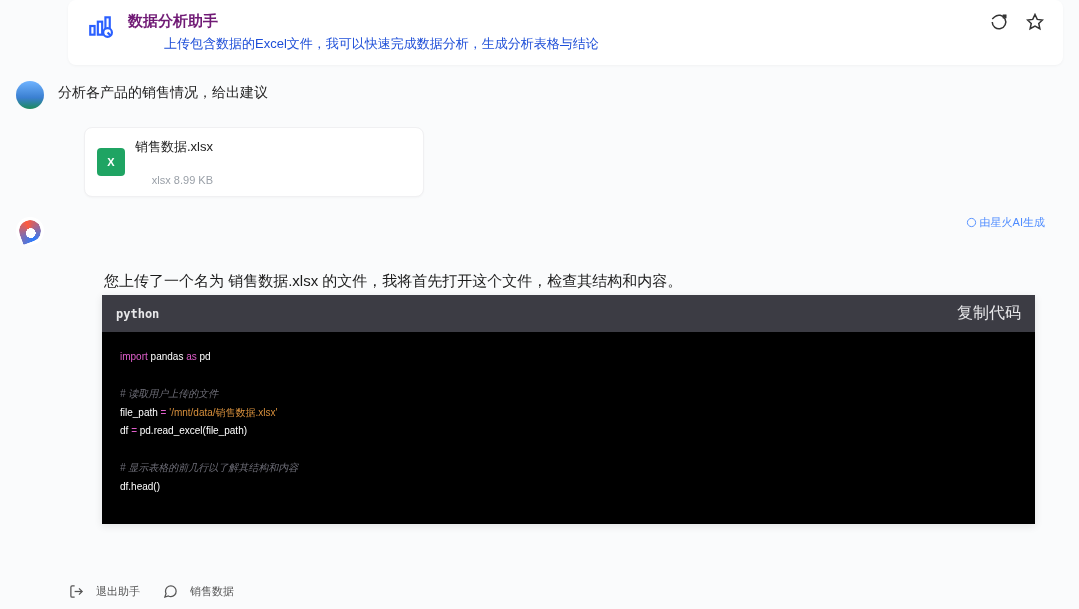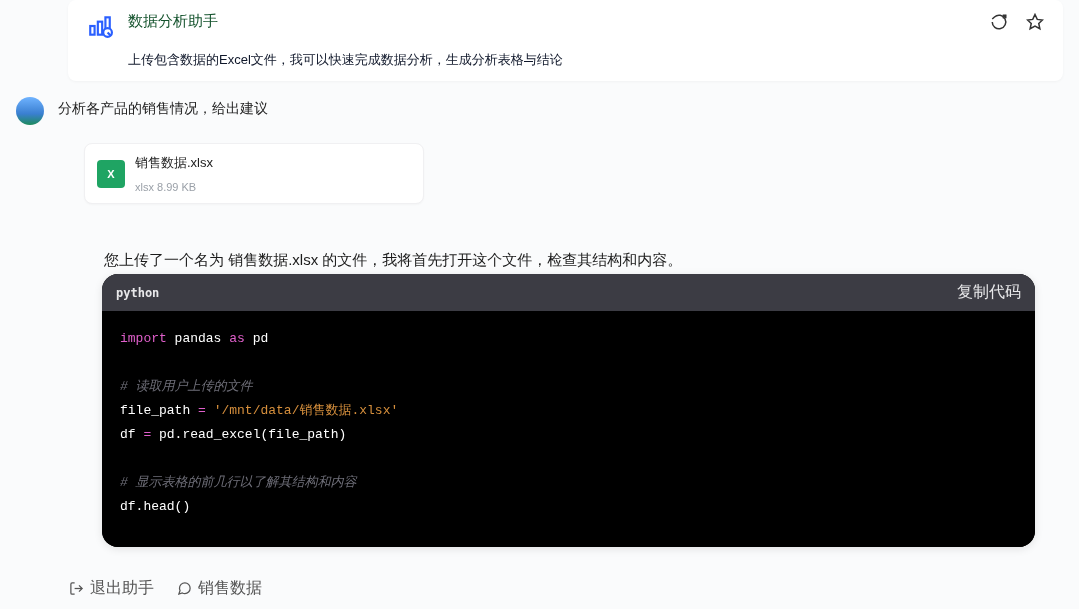--- a/index.html
+++ b/index.html
@@ -22,22 +22,22 @@
   gap: 14px;
   box-shadow: 0 1px 3px rgba(0,0,0,0.04);
 }
 .app-icon {
   width: 28px; height: 28px;
   display: flex; align-items: center; justify-content: center;
   flex-shrink: 0;
   color: #3b6eff;
 }
 .header-texts { flex: 1; }
-.app-title { color: #14532d; font-size: 15px; font-weight: 400; margin-bottom: 20px; }
-.app-desc { color: #0f172a; font-size: 13px; }
+.app-title { color: #701a75; font-size: 15px; font-weight: 700; margin-bottom: 4px; }
+.app-desc { color: #1d4ed8; font-size: 13px; margin-left: 36px; }
 .header-actions { display: flex; gap: 16px; align-items: center; color: #333; }
 .icon-btn { width: 20px; height: 20px; display: flex; align-items: center; justify-content: center; cursor: pointer; }
 
 .chat-area { padding: 16px 16px 0 16px; }
 
 .msg-row { display: flex; align-items: flex-start; gap: 14px; margin-bottom: 10px; }
 .avatar {
   width: 28px; height: 28px; border-radius: 50%;
   flex-shrink: 0; display:flex; align-items:center; justify-content:center;
 }
@@ -65,69 +65,69 @@
   min-width: 340px;
   box-shadow: 0 1px 2px rgba(0,0,0,0.03);
 }
 .file-icon {
   width: 28px; height: 28px; background: #1fa463; border-radius: 4px;
   color: #fff; font-size: 11px; font-weight: 700;
   display:flex; align-items:center; justify-content:center;
 }
 .file-meta { display:flex; flex-direction:column; }
 .file-name { font-size: 13px; color: #222; font-weight: 500; }
-.file-sub { font-size: 11px; color: #9aa0a8; margin-top:9px; }
+.file-sub { font-size: 11px; color: #9aa0a8; margin-top:18px;text-align:right; }
 
 .ai-block { margin-left: 58px; position: relative; }
 .gen-badge {
   position: absolute; right: 18px; top: -2px;
   font-size: 11px; color: #4d8bff;
   display: flex; align-items: center; gap: 3px;
 }
 .ai-text { color: #1b1b1b; font-size: 15px; margin: 24px 30px 2px 30px; line-height: 1.6; }
 .fn { color: #1b1b1b; }
 
 .code-card {
   margin: 0 28px 10px 28px;
-  border-radius: 16px;
+  border-radius: 0;
   overflow: hidden;
   background: #000;
   box-shadow: 0 2px 8px rgba(0,0,0,0.1);
 }
 .code-header {
   background: #3c3c44;
   color: #e8e8ea;
   font-size: 12px;
   padding: 8px 14px;
   display: flex; justify-content: space-between; align-items: center;
 }
 .code-lang { font-family: Menlo, Consolas, monospace; font-weight:700; }
 .copy-btn { cursor: pointer; font-size: 16px; }
 .code-body {
   background: #000;
   color: #fff;
-  font-family: Liberation Mono, monospace;
-  font-size: 13px;
+  font-family: Liberation Sans, sans-serif;
+  font-size: 10px;
   padding: 16px 18px 28px 18px;
   line-height: 1.85;
   white-space: pre;
 }
 .kw { color: #e05fcb; }
 .ident { color: #fff; }
 .op { color: #e05fcb; }
 .str { color: #d68f3c; }
 .cmt { color: #6e6e78; font-style: italic; }
 
 .footer {
   position: absolute; bottom: 10px; left: 68px;
   display: flex; gap: 22px; align-items:center;
 }
 .footer-btn {
-  display: flex; align-items:center; gap:6px;
-  color: #555; font-size: 16px; cursor: pointer;
+  display: flex; align-items:center; gap:12px;
+  color: #555; font-size: 11px; cursor: pointer;
 }
 .footer-ico { width:16px; height:16px; display:flex; align-items:center; justify-content:center; }
 </style>
 </head>
 <body>
 
 <div class="header-card">
   <div class="app-icon">
     <svg width="26" height="26" viewBox="0 0 24 24" fill="none" stroke="#2a5fff" stroke-width="2">
         <rect x="3" y="12" width="4" height="8"></rect>
@@ -166,20 +166,35 @@
   </div>
 
   <div class="attachment">
     <div class="file-icon">X</div>
     <div class="file-meta">
       <span class="file-name">销售数据.xlsx</span>
       <span class="file-sub"><span>xlsx</span> <span>8.99 KB</span></span>
     </div>
   </div>
 
+  <div class="msg-row" style="margin-bottom:0">
+    <div class="avatar ai-avatar">
+      <div class="ai-flame"></div>
+    </div>
+    <div style="flex:1;position:relative">
+      <div class="ai-block">
+        <div class="gen-badge">
+          <svg width="11" height="11" viewBox="0 0 24 24" fill="none" stroke="#4d8bff" stroke-width="2">
+              <circle cx="12" cy="12" r="9"></circle>
+            </svg>
+          <span>由星火AI生成</span>
+        </div>
+      </div>
+    </div>
+  </div>
 
   <div class="ai-block">
     <div class="ai-text"><span>您上传了一个名为 </span><span class="fn">销售数据.xlsx</span><span> 的文件，我将首先打开这个文件，检查其结构和内容。</span></div>
 
     <div class="code-card">
       <div class="code-header">
         <span class="code-lang">python</span>
         <span class="copy-btn">复制代码</span>
       </div>
       <div class="code-body"><span class="kw">import</span><span class="ident"> pandas </span><span class="kw">as</span><span class="ident"> pd</span>

